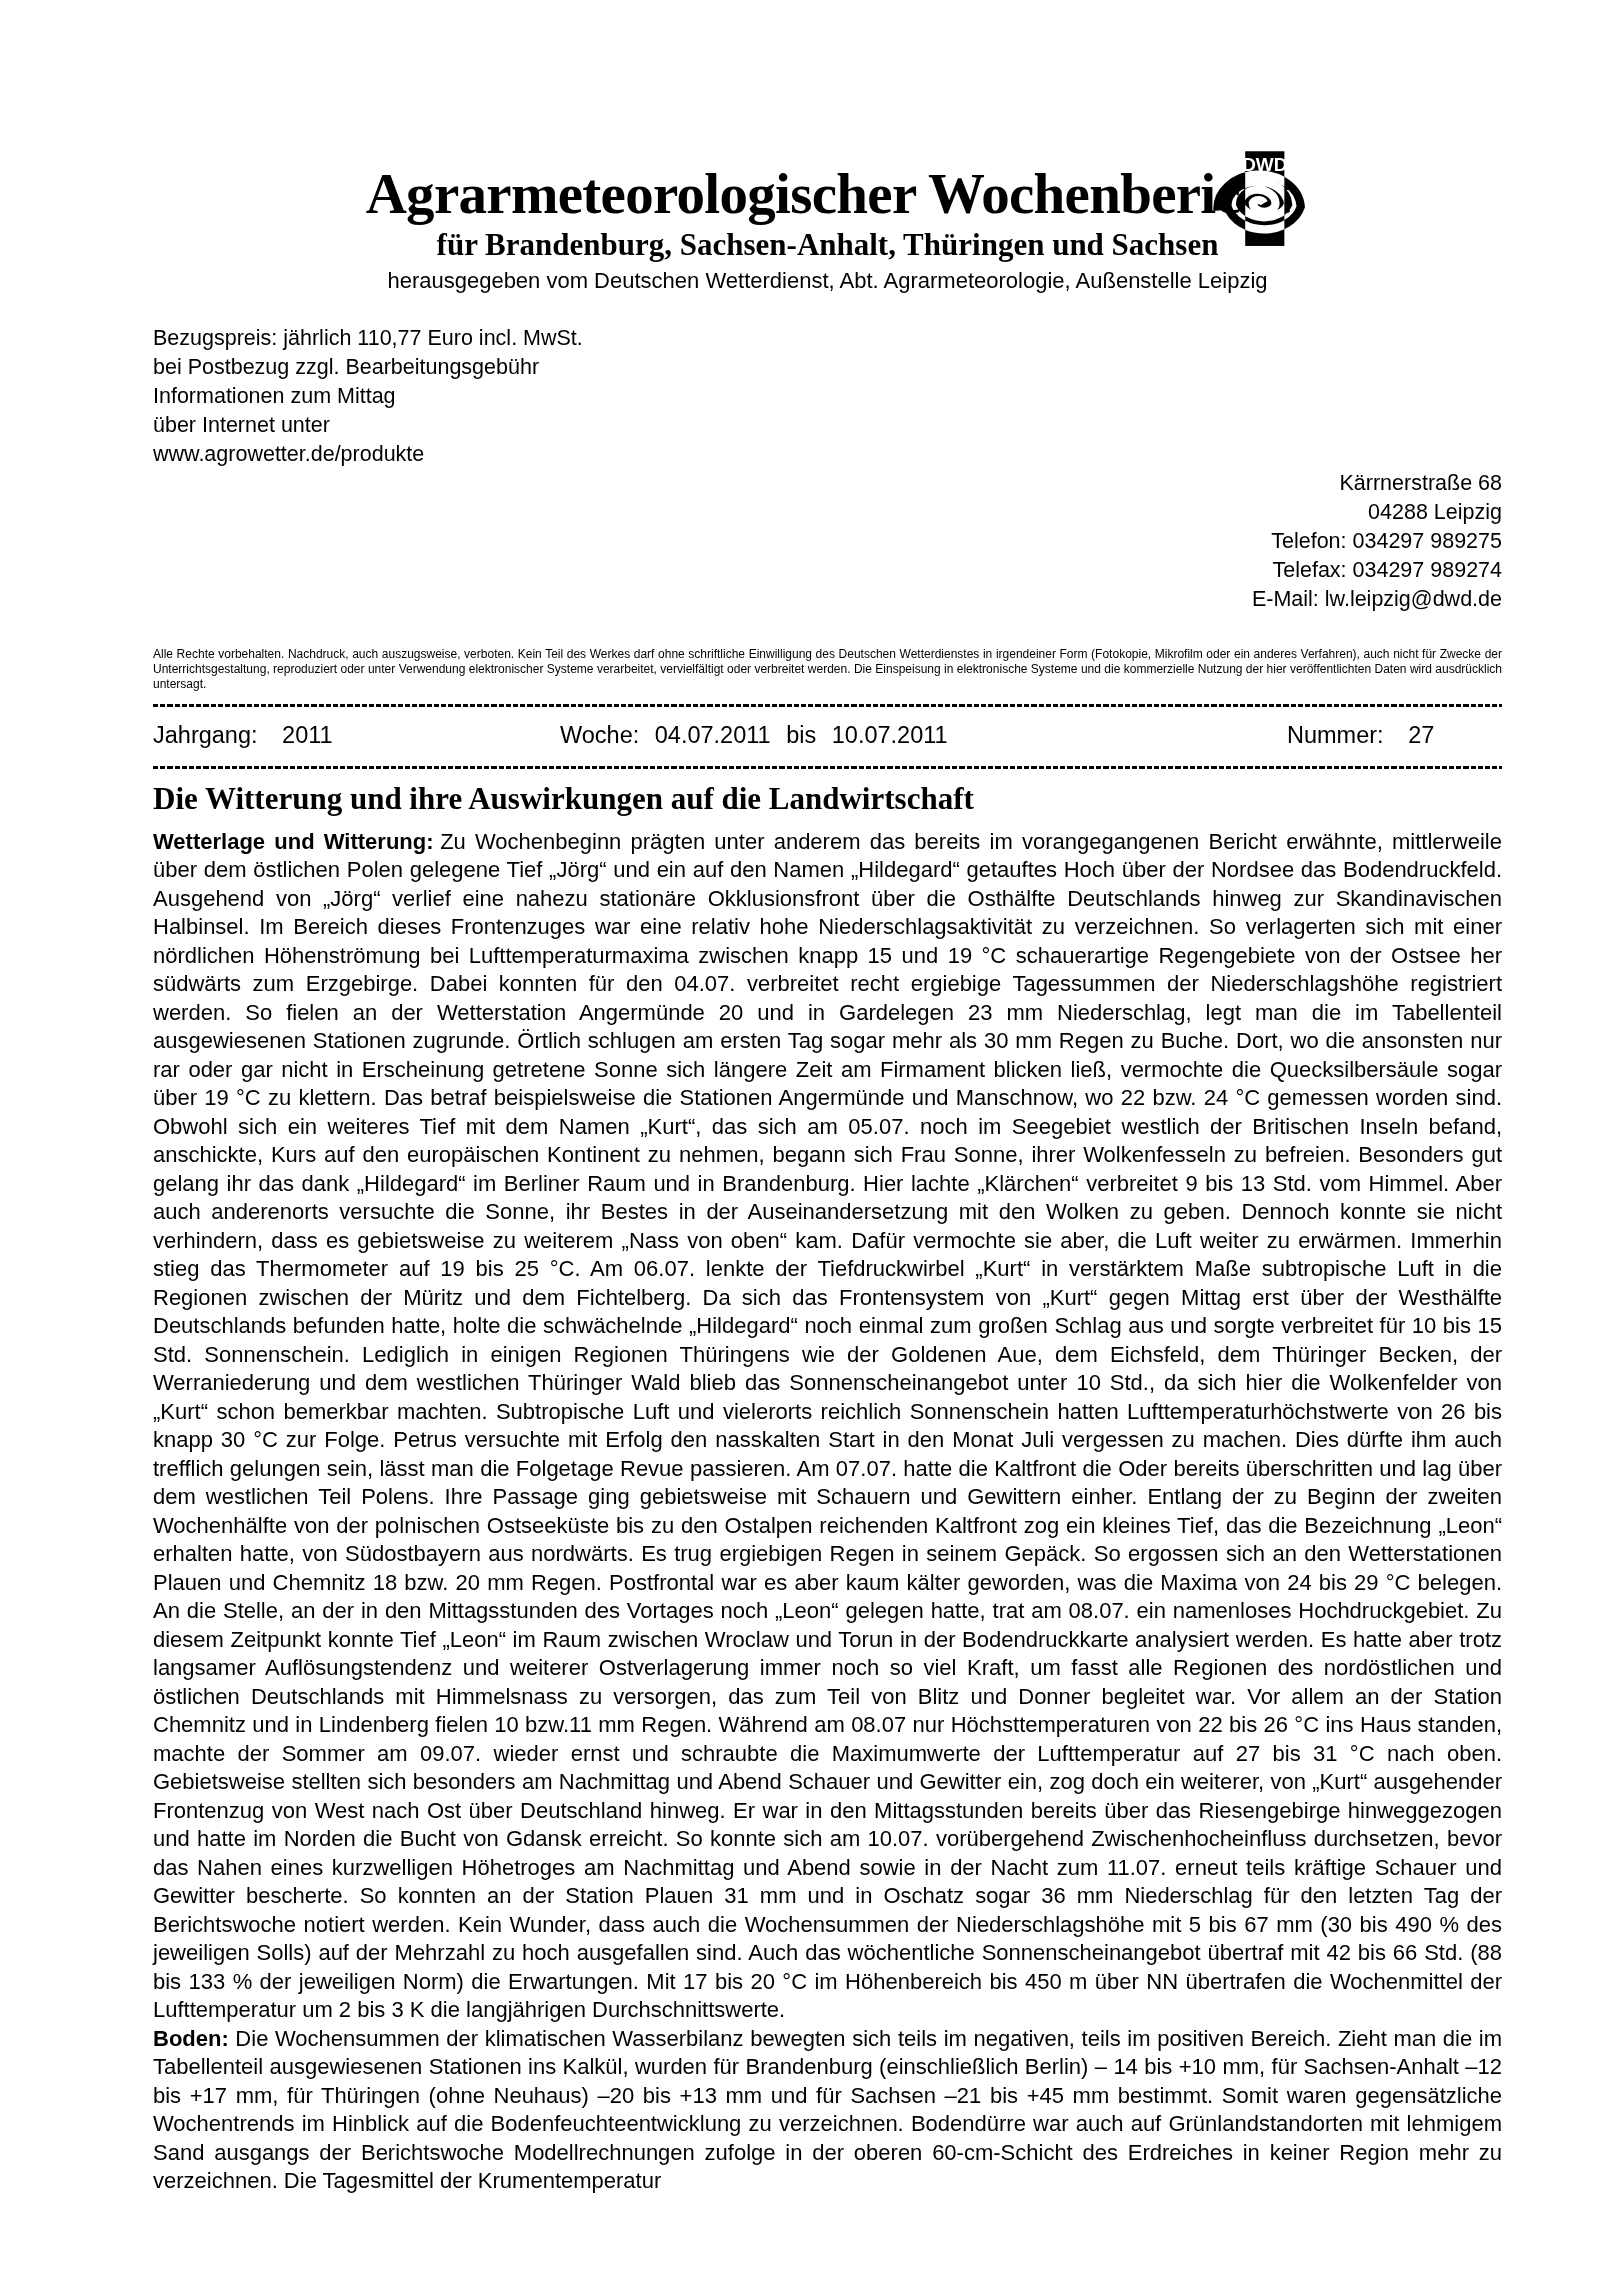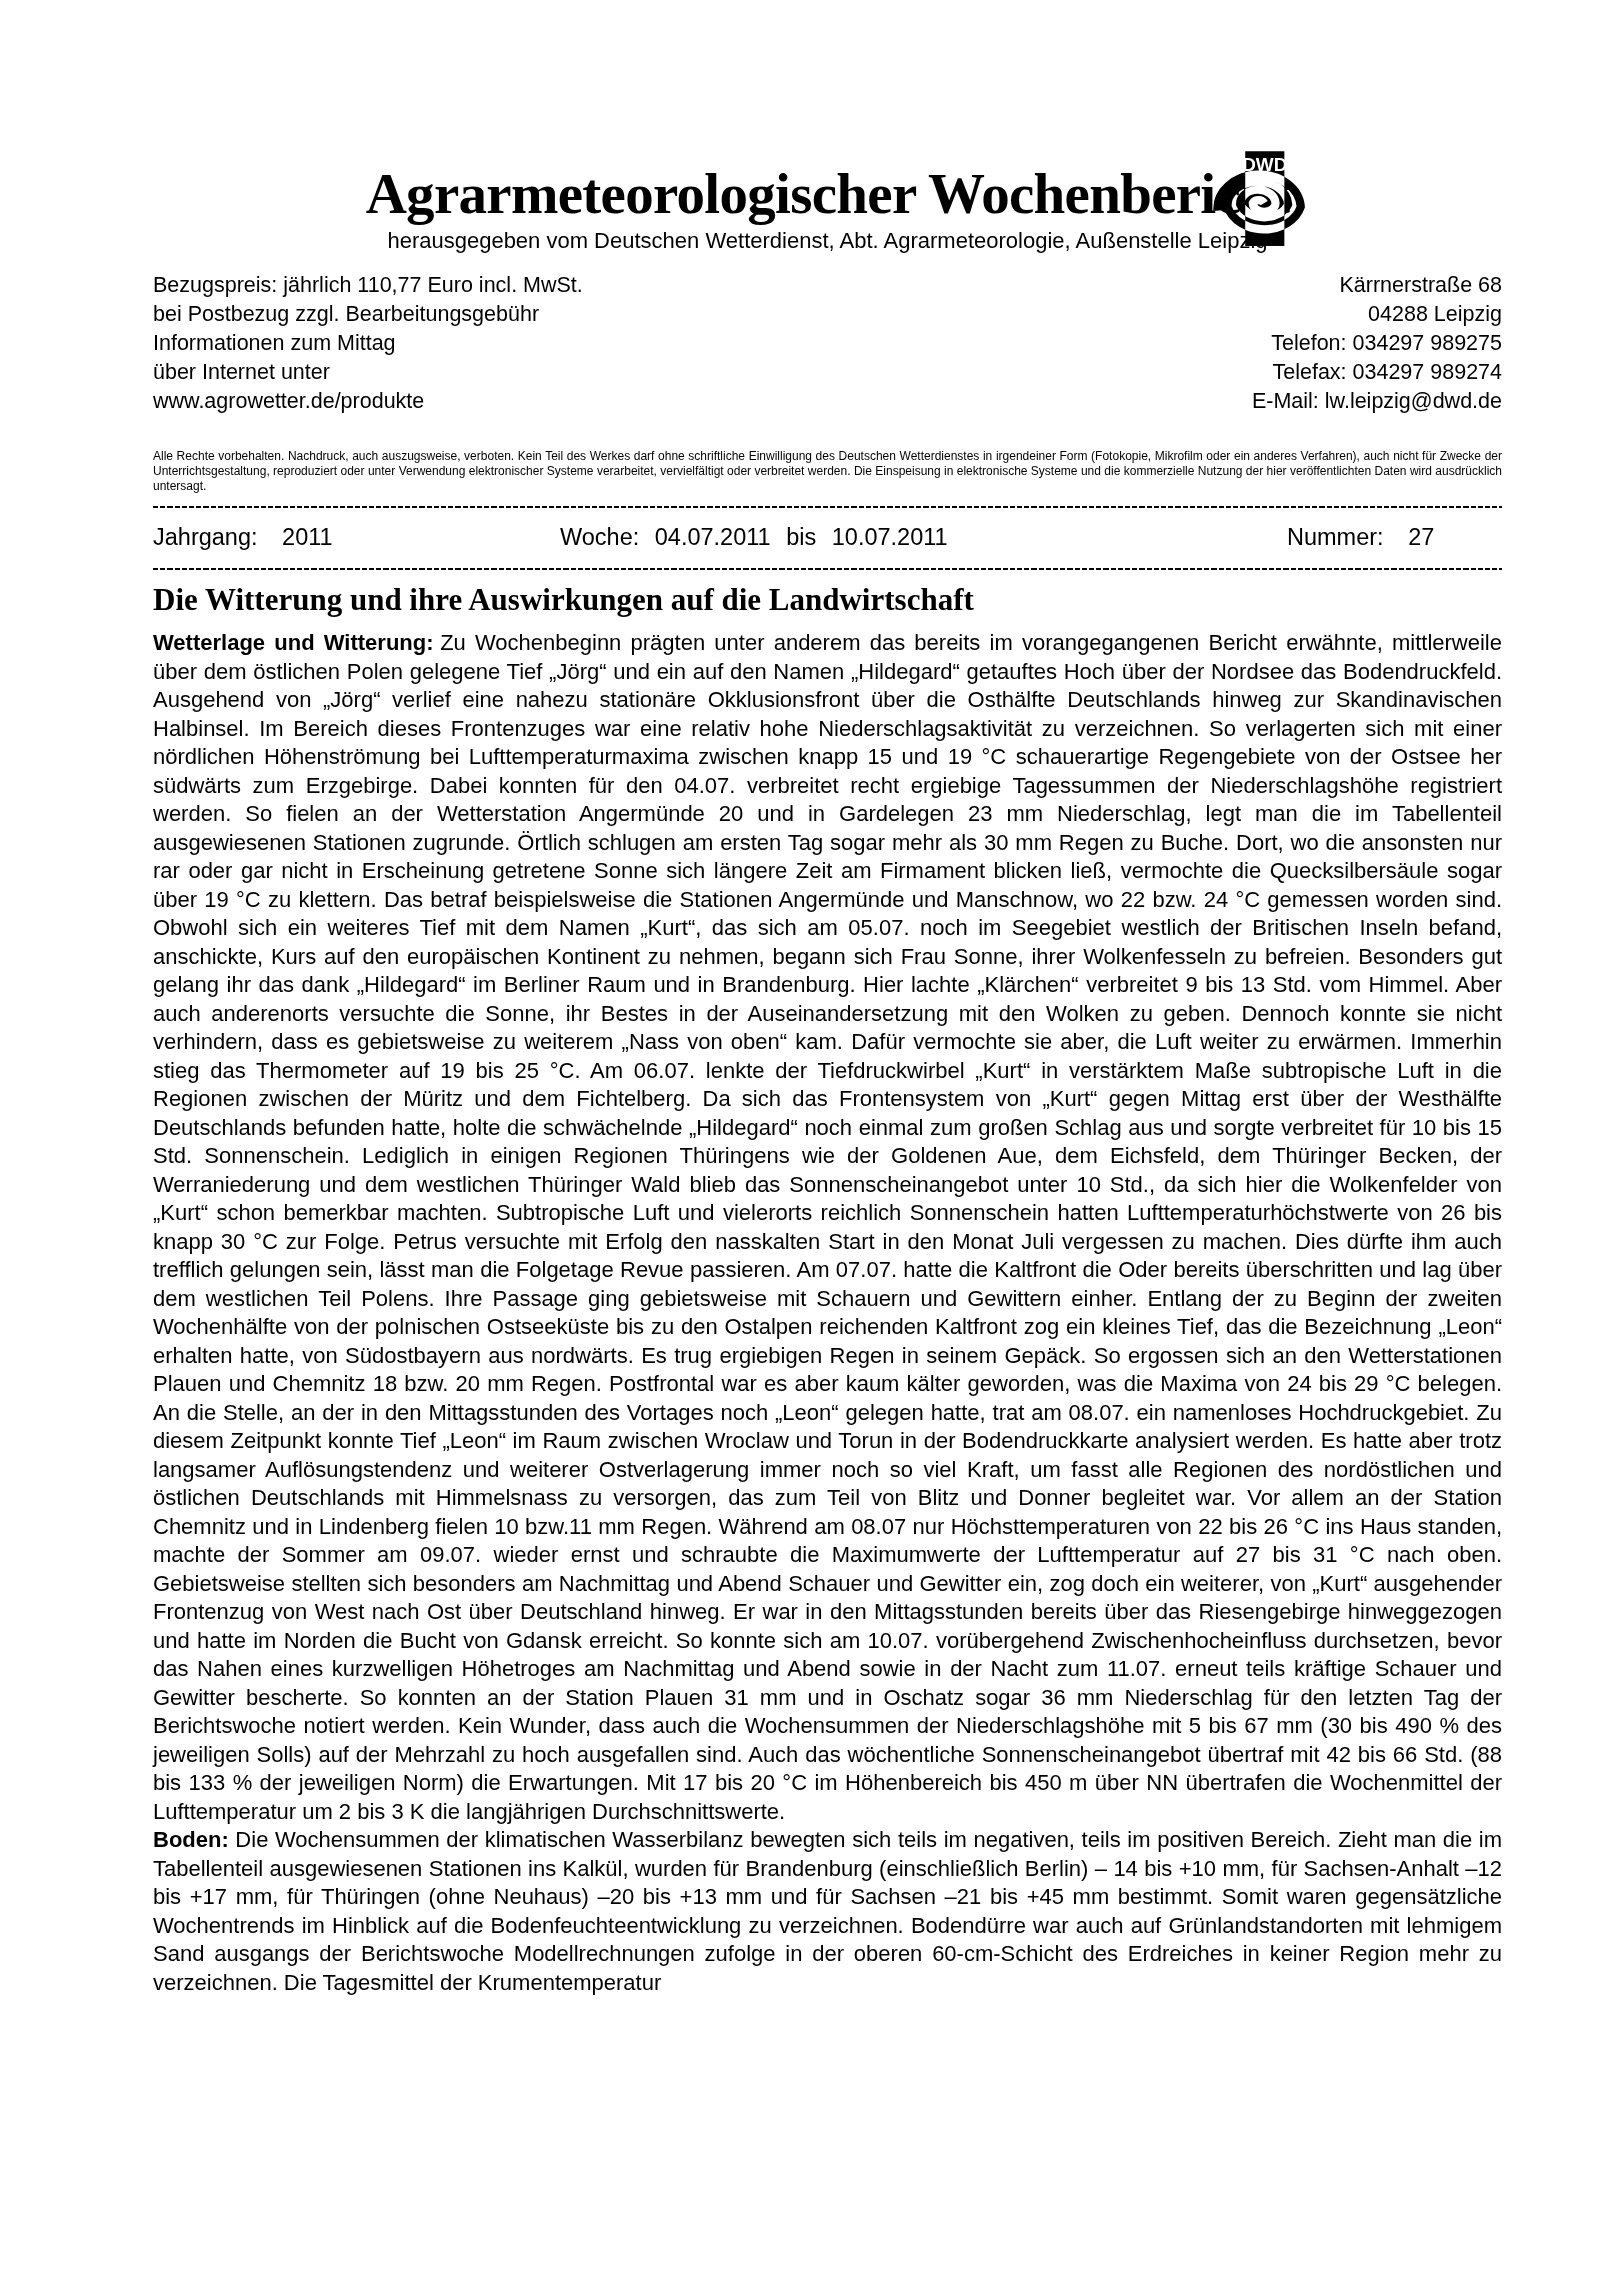--- a/index.html
+++ b/index.html
@@ -12,21 +12,21 @@
   .title{
     font-family:"Liberation Serif","DejaVu Serif",serif;font-weight:bold;
     font-size:57px;line-height:1.04;margin:0;letter-spacing:-0.7px;
   }
   .subtitle{
     font-family:"Liberation Serif","DejaVu Serif",serif;font-weight:bold;
     font-size:31px;line-height:1.15;margin:3.9px 0 0 0;
   }
   .publisher{font-size:22px;line-height:1.2;margin-top:5.2px;}
   .logo{position:absolute;left:1212px;top:150px;width:98px;height:101px;}
-  .contact{display:flex;justify-content:space-between;margin-top:16px;font-size:21.5px;line-height:29px;}
+  .contact{display:flex;justify-content:center;margin-top:30px;font-size:21.5px;line-height:29px;flex-direction:column;}
   .contact .right{text-align:right;}
   .disclaimer{
     margin-top:33px;font-size:12px;line-height:15px;text-align:justify;
   }
   .rule{height:2.6px;background:repeating-linear-gradient(90deg,#000 0 5.2px,transparent 5.2px 7.2px);}
   .rule.r1{margin-top:11.7px;}
   .rule.r2{margin-top:0;}
   .meta{
     display:grid;grid-template-columns:407px 727px 1fr;align-items:center;
     font-size:23.5px;padding:15.6px 0 17px 0;
@@ -45,20 +45,21 @@
     font-family:"Liberation Sans",sans-serif;font-weight:bold;font-size:30px;fill:#fff;
   }
 </style>
 </head>
 <body>
 
 <div class="page">
 
   <div class="masthead">
     <h1 class="title">Agrarmeteorologischer Wochenbericht</h1>
+    <h2 class="subtitle">für Brandenburg, Sachsen-Anhalt, Thüringen und Sachsen</h2>
     <div class="publisher">herausgegeben vom Deutschen Wetterdienst, Abt. Agrarmeteorologie, Außenstelle Leipzig</div>
   </div>
 
   <div class="contact">
     <div class="left">
       <div>Bezugspreis: jährlich 110,77 Euro incl. MwSt.</div>
       <div>bei Postbezug zzgl. Bearbeitungsgebühr</div>
       <div>Informationen zum Mittag</div>
       <div>über Internet unter</div>
       <div>www.agrowetter.de/produkte</div>

